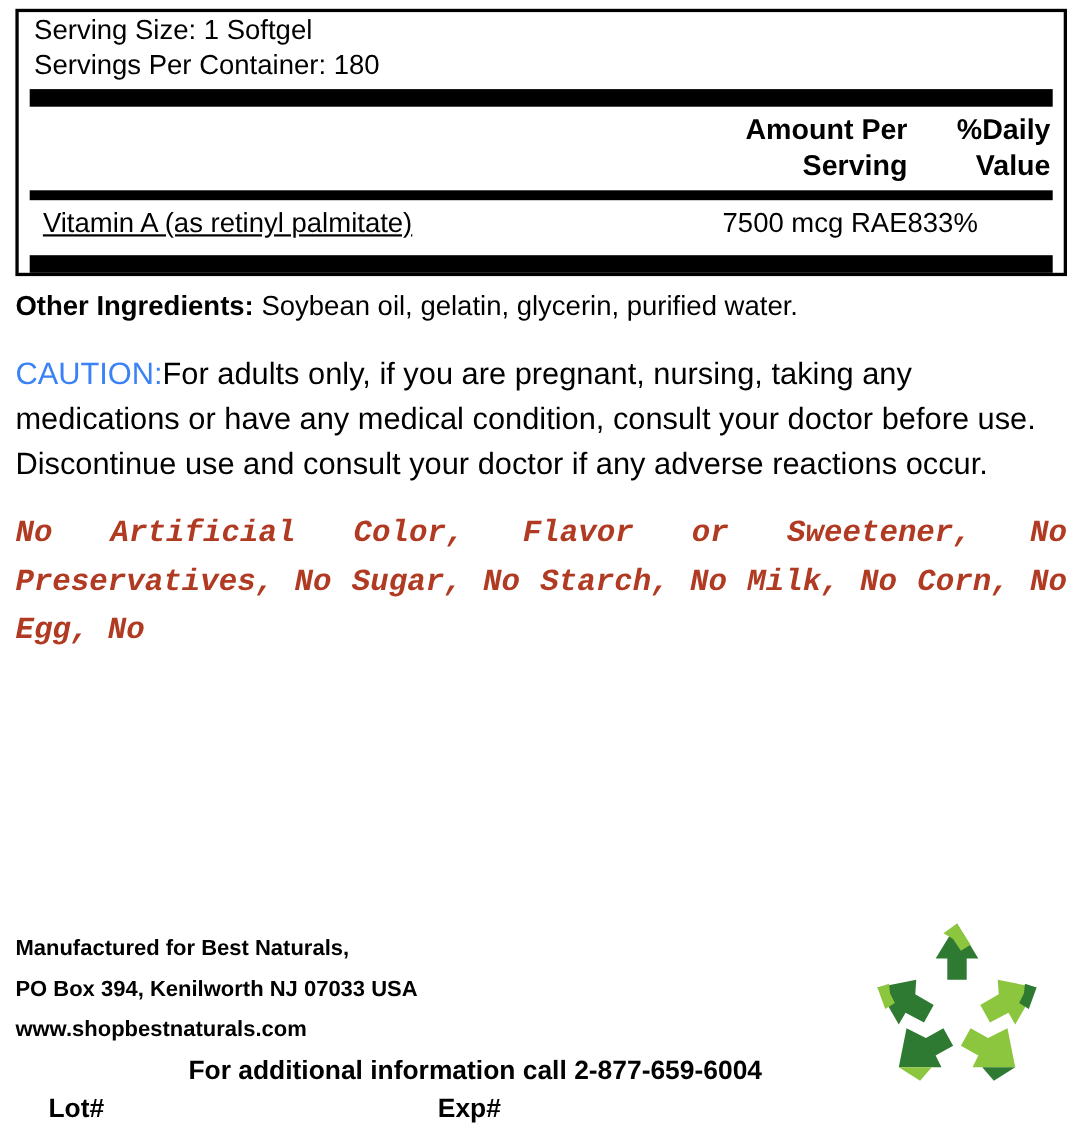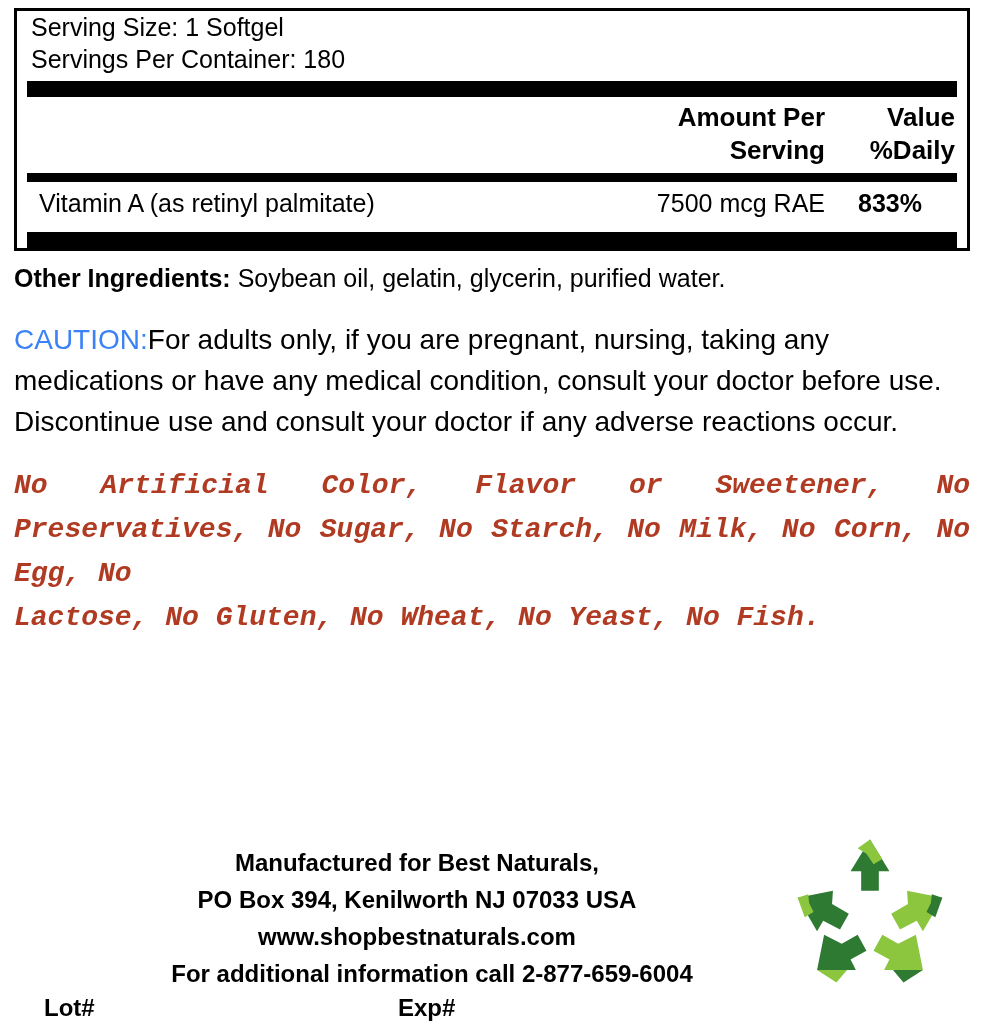--- a/index.html
+++ b/index.html
@@ -77,29 +77,29 @@
   .nutrient-row {
     display: flex;
     align-items: baseline;
     padding: 6px 2px 8px 2px;
     font-size: 25px;
     line-height: 30px;
   }
   .nutrient-name {
     flex: 1 1 auto;
     padding-left: 10px;
+    text-decoration: underline;
   }
   .nutrient-amount {
     width: 250px;
     text-align: right;
   }
   .nutrient-dv {
     width: 130px;
-    text-align: center;
-    font-weight: bold;
+    text-align: left;
   }
 
   
   .other-ing {
     font-size: 25px;
     line-height: 30px;
     margin: 12px 0 0 0;
   }
   .other-ing b {
     font-weight: 700;
@@ -135,22 +135,22 @@
   }
 
   
   .footer {
     position: absolute;
     left: 14px;
     right: 14px;
     bottom: 8px;
   }
   .footer-text {
-    text-align: center;
-    font-size: 24px;
+    text-align: left;
+    font-size: 20px;
     line-height: 37px;
     font-weight: 700;
     padding-right: 150px;
   }
   .footer-call {
     text-align: center;
     font-size: 24px;
     line-height: 37px;
     font-weight: 700;
     padding-right: 120px;
@@ -186,22 +186,22 @@
     <div class="serving-line">Servings Per Container: 180</div>
 
     <div class="rule-thick"></div>
 
     <div class="head-row">
       <div class="head-col head-amount">
         <div>Amount Per</div>
         <div>Serving</div>
       </div>
       <div class="head-col head-dv">
+        <div>%Daily</div>
         <div>Value</div>
-        <div>%Daily</div>
       </div>
     </div>
 
     <div class="rule-med"></div>
 
     <div class="nutrient-row">
       <div class="nutrient-name">Vitamin A (as retinyl palmitate)</div>
       <div class="nutrient-amount">7500 mcg RAE</div>
       <div class="nutrient-dv">833%</div>
     </div>
@@ -214,21 +214,20 @@
     <span>Soybean oil, gelatin, glycerin, purified water.</span>
   </div>
 
   <div class="caution">
     <span class="caution-word">CAUTION:</span><span>For adults only, if you are pregnant, nursing, taking any medications or have any medical condition, consult your doctor before use. Discontinue use and consult your doctor if any adverse reactions occur.</span>
   </div>
 
   <div class="claims">
     <span>No Artificial Color, Flavor or Sweetener, No Preservatives,</span>
     <span>No Sugar, No Starch, No Milk, No Corn, No Egg, No</span>
-    <span class="lastline">Lactose, No Gluten, No Wheat, No Yeast, No Fish.</span>
   </div>
 
   <div class="footer">
     <div class="footer-text">Manufactured for Best Naturals,</div>
     <div class="footer-text">PO Box 394, Kenilworth NJ 07033 USA</div>
     <div class="footer-text">www.shopbestnaturals.com</div>
     <div class="footer-call">For additional information call 2-877-659-6004</div>
     <div class="lot-row">
       <div class="lot">Lot#</div>
       <div>Exp#</div>

